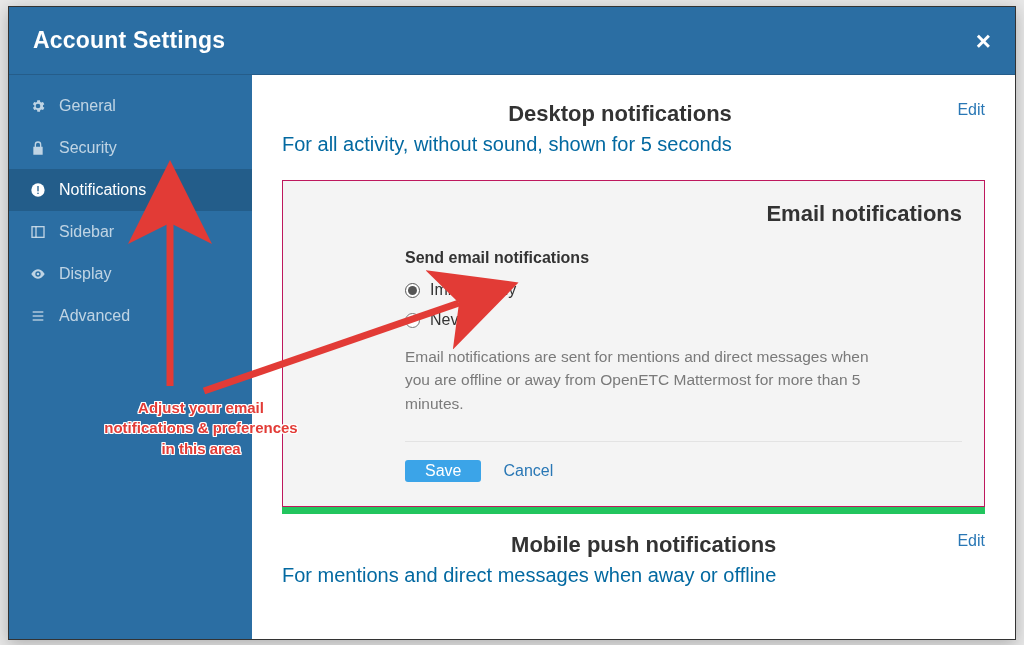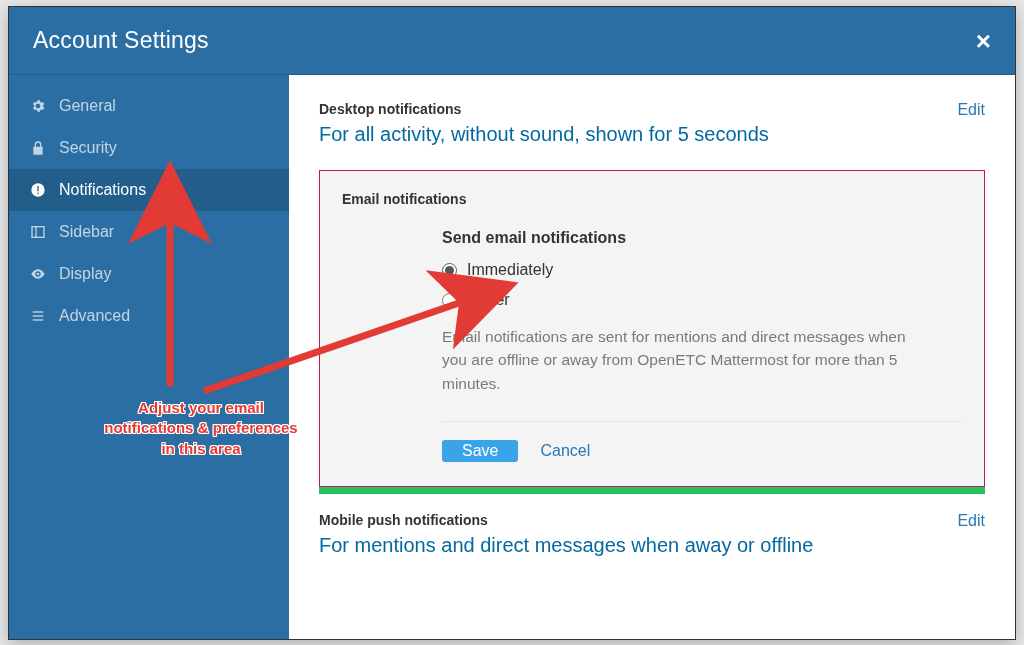--- a/index.html
+++ b/index.html
@@ -23,38 +23,38 @@
     height: 68px;
     background: #2b6ea3;
     color: #fff;
     display: flex;
     align-items: center;
     padding: 0 24px;
     justify-content: space-between;
     border-bottom: 1px solid #255d8a;
   }
   .modal-header h1 {
-    font-weight: 400;
+    font-weight: 700;
     font-size: 23px;
     letter-spacing: .2px;
   }
   .close-btn {
     font-size: 26px;
     font-weight: 700;
     color: #fff;
     cursor: pointer;
     line-height: 1;
   }
   .modal-body {
     flex: 1;
     display: flex;
     min-height: 0;
   }
   .sidebar {
-    width: 280px;
+    width: 243px;
     background: #2b6ea3;
     color: #c9dff0;
     padding-top: 10px;
   }
   .sidebar-item {
     display: flex;
     align-items: center;
     gap: 12px;
     padding: 12px 20px;
     font-size: 16px;
@@ -83,24 +83,25 @@
     display: flex;
     flex-direction: column;
   }
   .settings-section:first-child { border-top: none; padding-top: 6px; }
   .section-head {
     display: flex;
     justify-content: space-between;
     align-items: flex-start;
   }
   .section-title {
-    font-size: 14px;
+    font-size: 22px;
     font-weight: 600;
     color: #333;
     margin-bottom: 6px;
+    text-align: right;
   }
   .section-desc {
     font-size: 20px;
     color: #0369a1;
   }
   .edit-link {
     color: #2977b5;
     font-size: 16px;
     cursor: pointer;
   }

